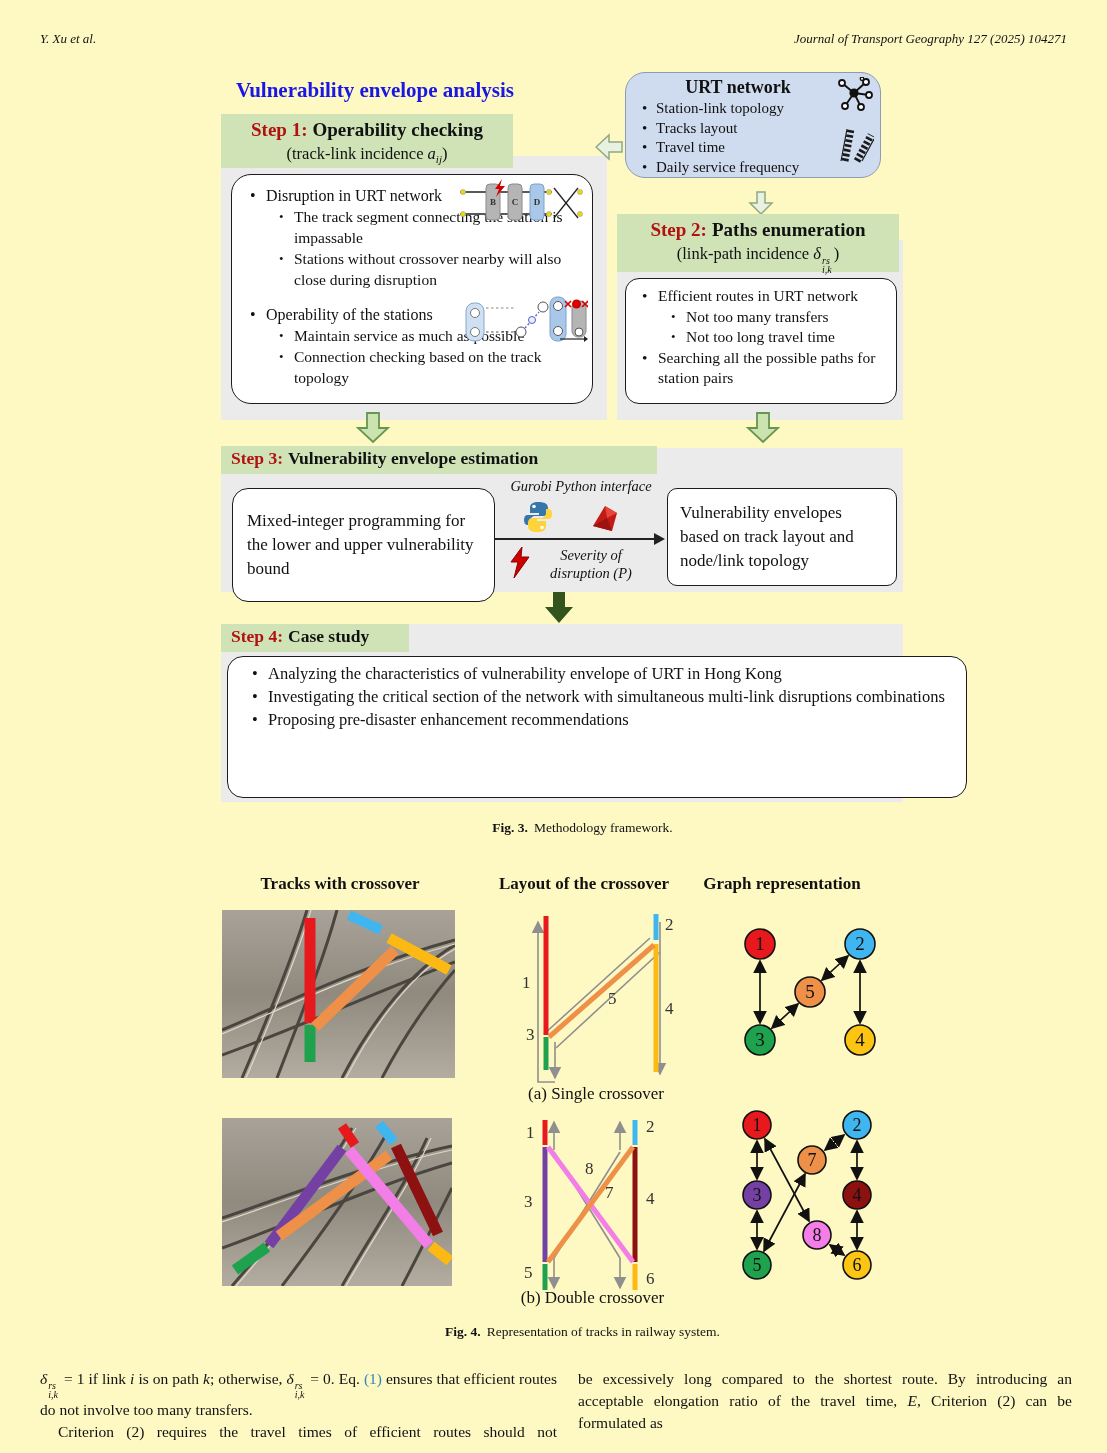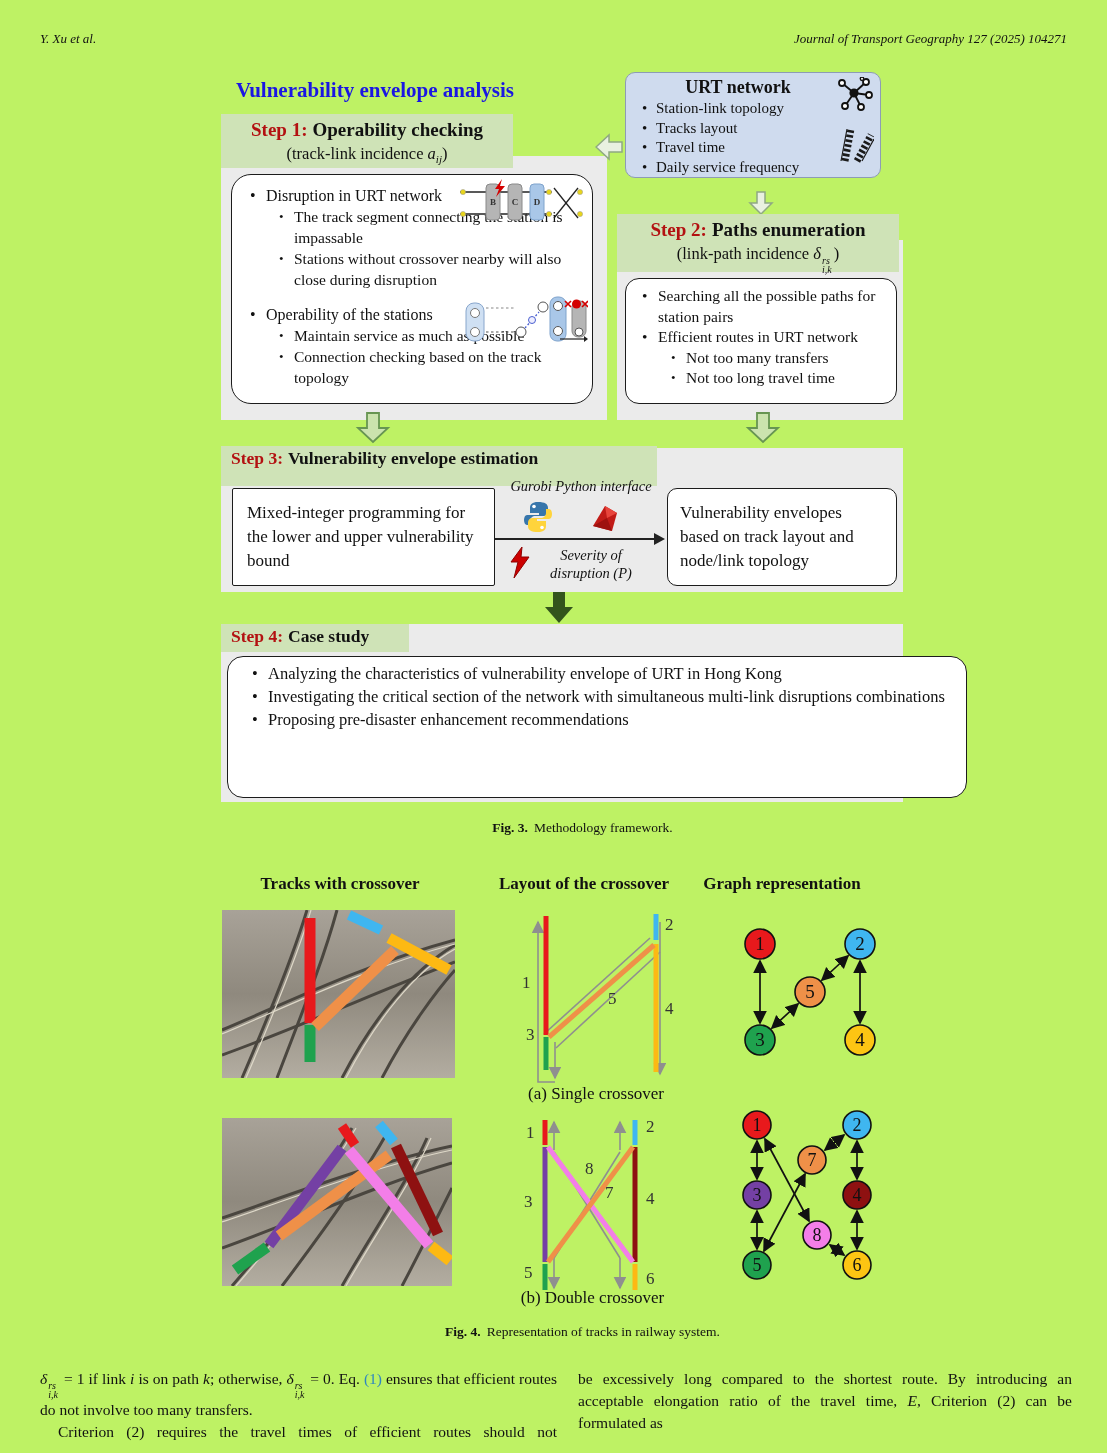--- a/index.html
+++ b/index.html
@@ -1,60 +1,60 @@
 <!DOCTYPE html>
 <html><head>
 <meta charset="utf-8">
 <style>
   * { box-sizing: border-box; margin: 0; padding: 0; }
   body { background: #ffffff; font-family: "Liberation Serif", serif; color: #111; }
-  .page { position: relative; width: 1107px; height: 1453px; background: #bef264; overflow: hidden; }
+  .page { position: relative; width: 1107px; height: 1453px; background: #fef9c3; overflow: hidden; }
 
   .hdrL { position: absolute; left: 40px; top: 31px; font-style: italic; font-size: 13px; }
   .hdrR { position: absolute; right: 40px; top: 31px; font-style: italic; font-size: 13px; }
 
   .fig3 { position: absolute; left: 215px; top: 72px; width: 690px; height: 738px; }
   .f3-title { position: absolute; left: 7px; top: 6px; width: 306px; text-align: center;
               font-size: 21px; font-weight: bold; color: #1a16e3; }
 
   .urt-box { position: absolute; left: 410px; top: 0; width: 256px; height: 106px;
-             background: #cfdbee; border: 1.5px solid #8d9cb4; border-radius: 10px; padding: 4px 6px; }
+             background: #cfdbee; border: 1.5px solid #8d9cb4; border-radius: 20px; padding: 4px 6px; }
   .urt-title { font-size: 18px; font-weight: bold; text-align: center; margin: 0 44px 1px 14px; }
   .urt-list { list-style: none; padding-left: 24px; margin-right: 46px; font-size: 15px; line-height: 19.5px; }
   .urt-list li { position: relative; }
   .urt-list li::before { content: "•"; position: absolute; left: -14px; }
   .urt-icon-net { position: absolute; right: 5px; top: 4px; }
   .urt-icon-tracks { position: absolute; right: 6px; top: 54px; }
 
   .panel { position: absolute; background: #ebebeb; }
   .p1 { left: 6px;   top: 84px;  width: 386px; height: 264px; }
   .p2 { left: 402px; top: 168px; width: 286px; height: 180px; }
   .p3 { left: 6px;   top: 376px; width: 682px; height: 144px; }
   .p4 { left: 6px;   top: 552px; width: 682px; height: 178px; }
 
   .band { position: absolute; background: #cfe3b7; z-index: 3; text-align: center; }
   .band1 { left: 6px;   top: 42px;  width: 292px; height: 54px; padding-top: 3px; }
   .band2 { left: 402px; top: 142px; width: 282px; height: 58px; padding-top: 3px; }
-  .band3 { left: 6px;   top: 374px; width: 436px; height: 40px; text-align: left;
+  .band3 { left: 6px;   top: 374px; width: 436px; height: 28px; text-align: left;
            padding: 2px 0 0 10px; font-size: 17.5px; font-weight: bold; }
   .band4 { left: 6px;   top: 552px; width: 188px; height: 28px; text-align: left;
            padding: 2px 0 0 10px; font-size: 17.5px; font-weight: bold; }
   .band-l1 { font-size: 19px; font-weight: bold; line-height: 25px; }
   .band-l2 { font-size: 16.5px; line-height: 23px; }
   .steplabel { color: #b31111; margin-right: 5px; }
   .iv { font-style: italic; }
   sub { font-size: 11px; }
 
   .ss { display: inline-flex; flex-direction: column; align-items: flex-start;
         font-size: 10px; line-height: 9px; vertical-align: -5px; font-style: italic; margin: 0 2px 0 1px; }
 
   .wbox { position: absolute; background: #fff; border: 1.6px solid #1c1c1c; z-index: 2; }
   .s1box { left: 16px;  top: 102px; width: 362px; height: 230px; border-radius: 20px; padding: 10px 6px 6px 8px; }
   .s2box { left: 410px; top: 206px; width: 272px; height: 126px; border-radius: 14px; padding: 7px 4px 4px 6px; }
-  .s3l   { left: 17px;  top: 416px; width: 263px; height: 98px;  border-radius: 2px;
+  .s3l   { left: 17px;  top: 416px; width: 263px; height: 114px;  border-radius: 16px;
            display: flex; align-items: center; padding: 0 14px; font-size: 17px; line-height: 24px; }
   .s3r   { left: 452px; top: 416px; width: 230px; height: 98px;  border-radius: 10px;
            display: flex; align-items: center; padding: 0 12px; font-size: 17px; line-height: 24px; }
   .s4box { left: 12px;  top: 584px; width: 740px; height: 142px; border-radius: 16px; padding: 5px 10px 4px 14px; }
 
   .lv1 { list-style: none; padding-left: 26px; }
   .lv1 > li { position: relative; font-size: 16px; line-height: 21px; }
   .lv1 > li::before { content: "•"; position: absolute; left: -16px; }
   .lv2 { list-style: none; padding-left: 28px; }
   .lv2 > li { position: relative; font-size: 15.5px; line-height: 21px; }
@@ -240,27 +240,27 @@
       <div class="band-l2">
         <span>(link-path incidence </span><span class="iv">δ</span><span class="ss">
             <span>rs</span>
             <span>i,k</span>
           </span><span>)</span>
       </div>
     </div>
 
     <div class="wbox s2box">
       <ul class="lv1">
-        <li>Searching all the possible paths for station pairs</li>
         <li><span>Efficient routes in URT network</span>
           <ul class="lv2">
             <li>Not too many transfers</li>
             <li>Not too long travel time</li>
           </ul>
         </li>
+        <li>Searching all the possible paths for station pairs</li>
       </ul>
     </div>
 
     <svg class="arr-big-1" width="36" height="32" viewBox="0 0 36 32">
       <polygon points="12,1 12,16 3,16 18,30 33,16 24,16 24,1" fill="#cbe3ae" stroke="#679552" stroke-width="1.8"></polygon>
     </svg>
     <svg class="arr-big-2" width="36" height="32" viewBox="0 0 36 32">
       <polygon points="12,1 12,16 3,16 18,30 33,16 24,16 24,1" fill="#cbe3ae" stroke="#679552" stroke-width="1.8"></polygon>
     </svg>
 

